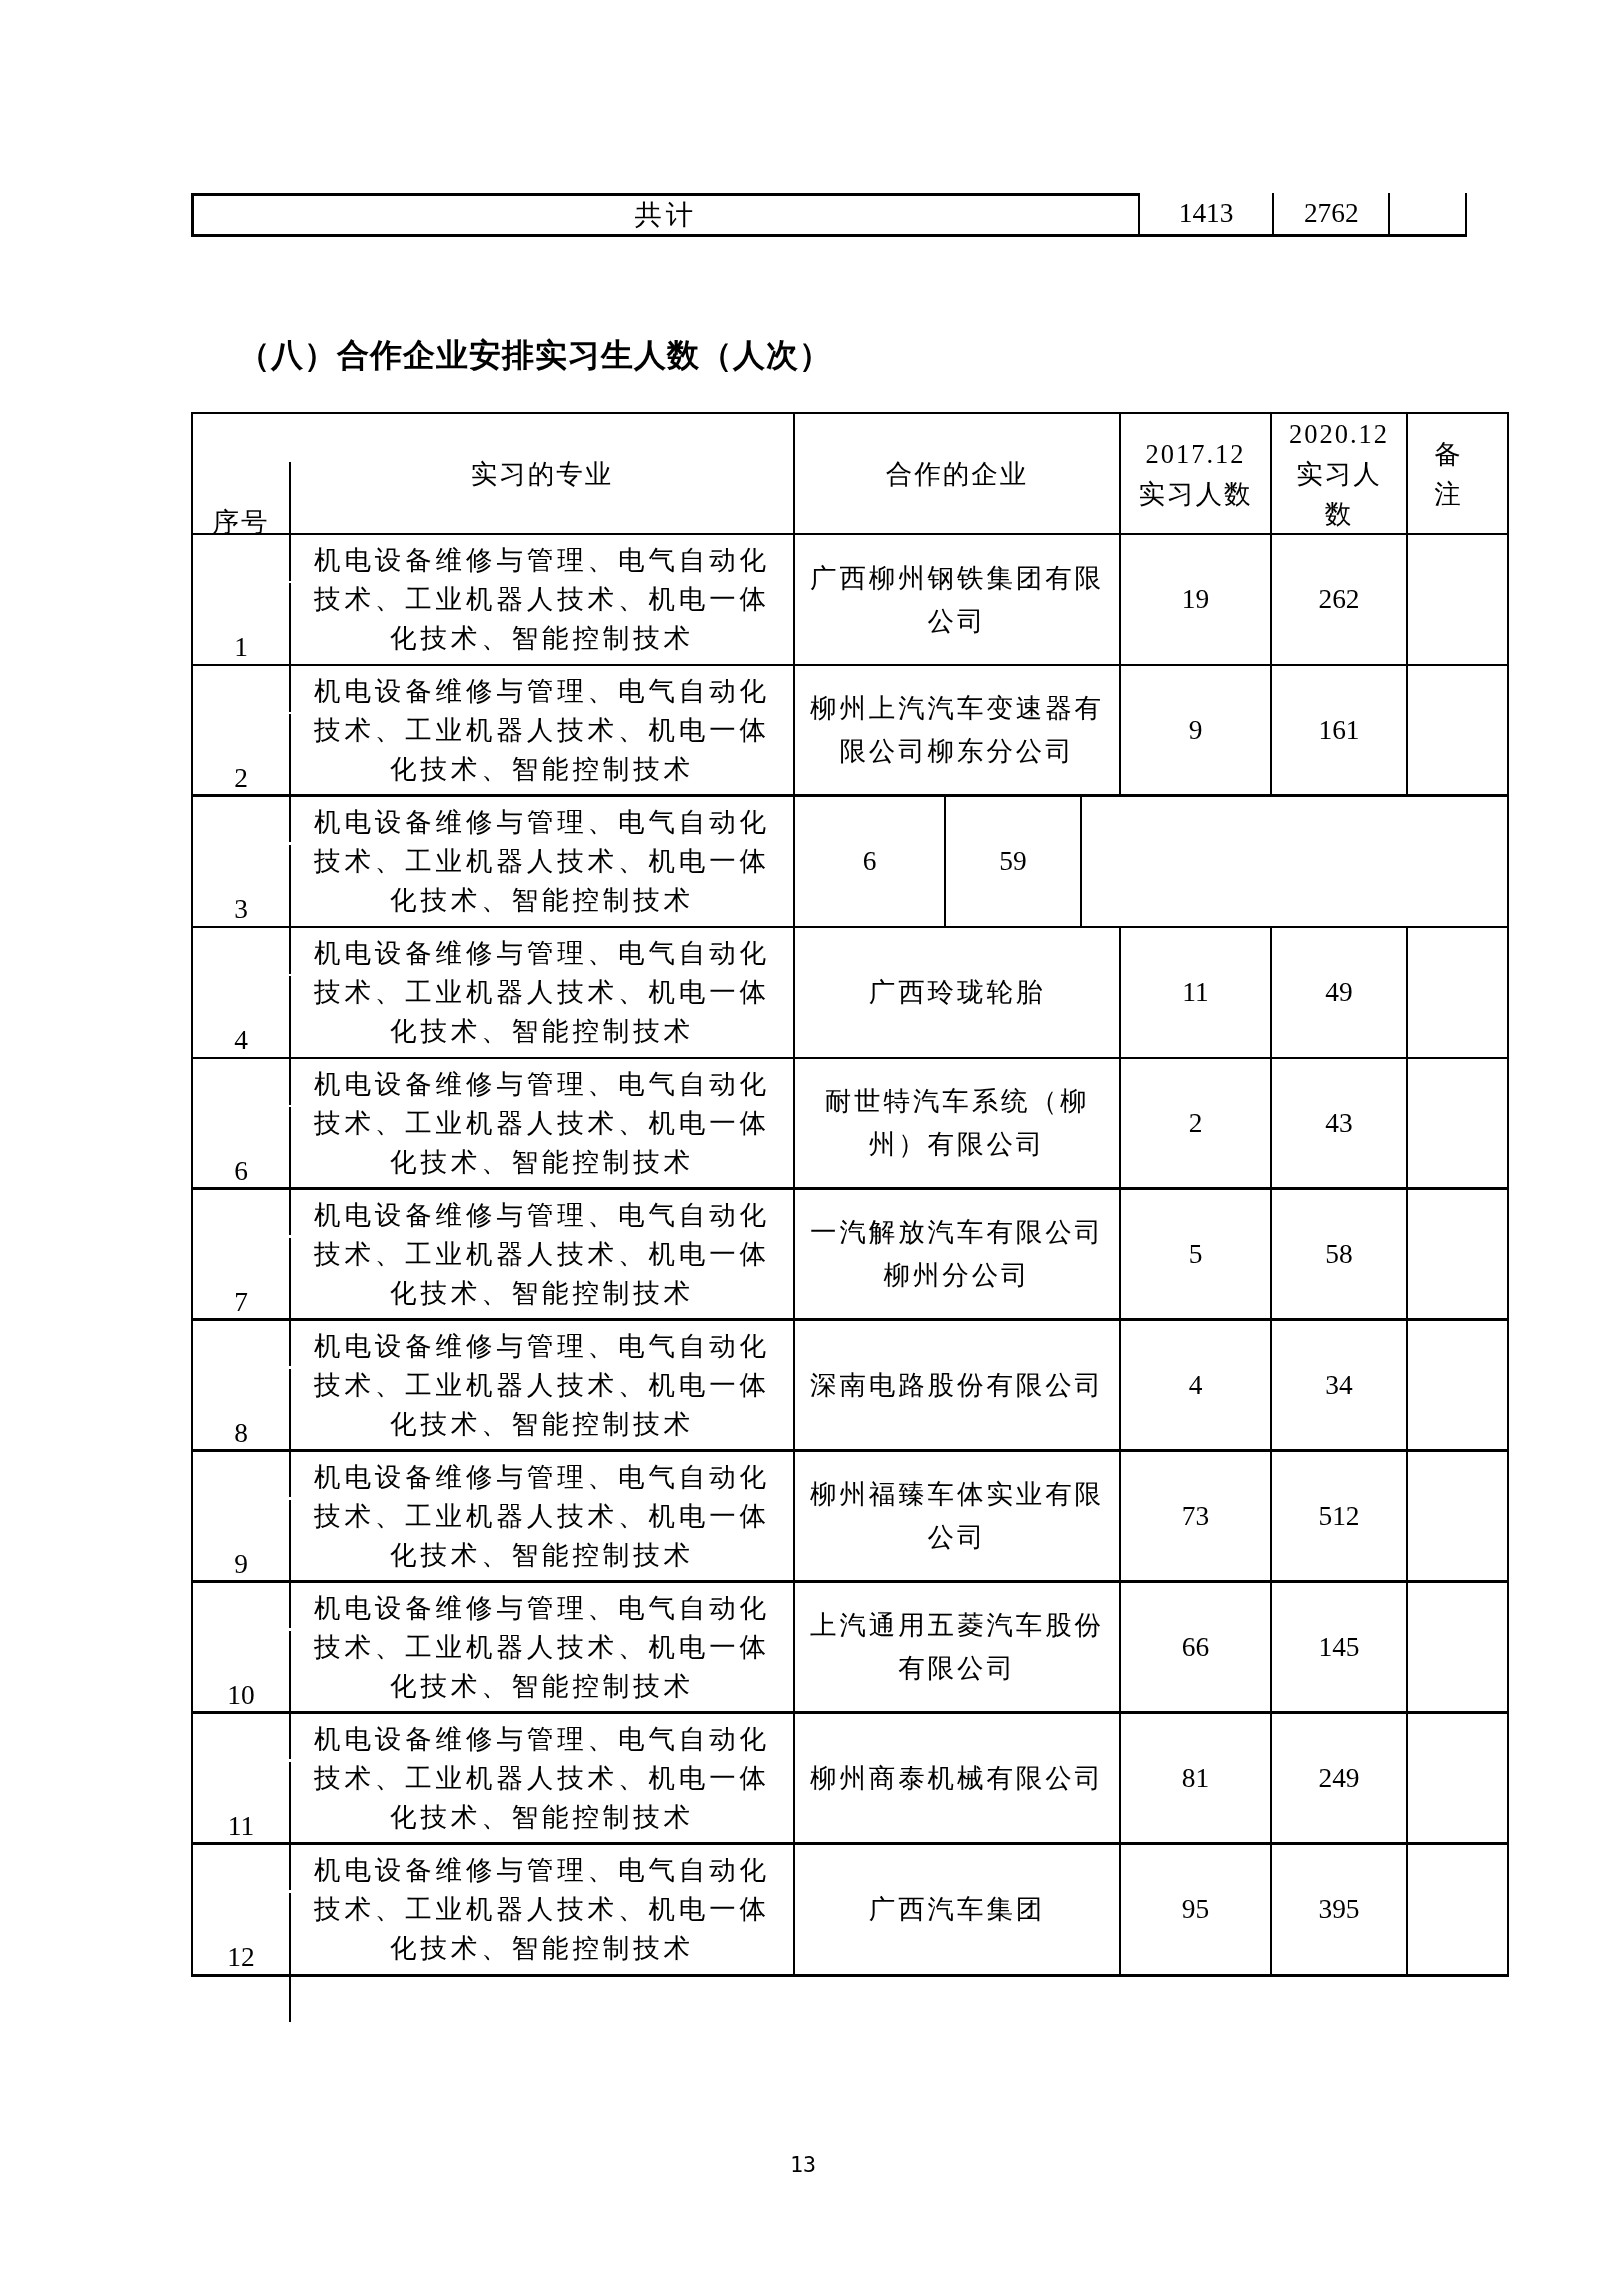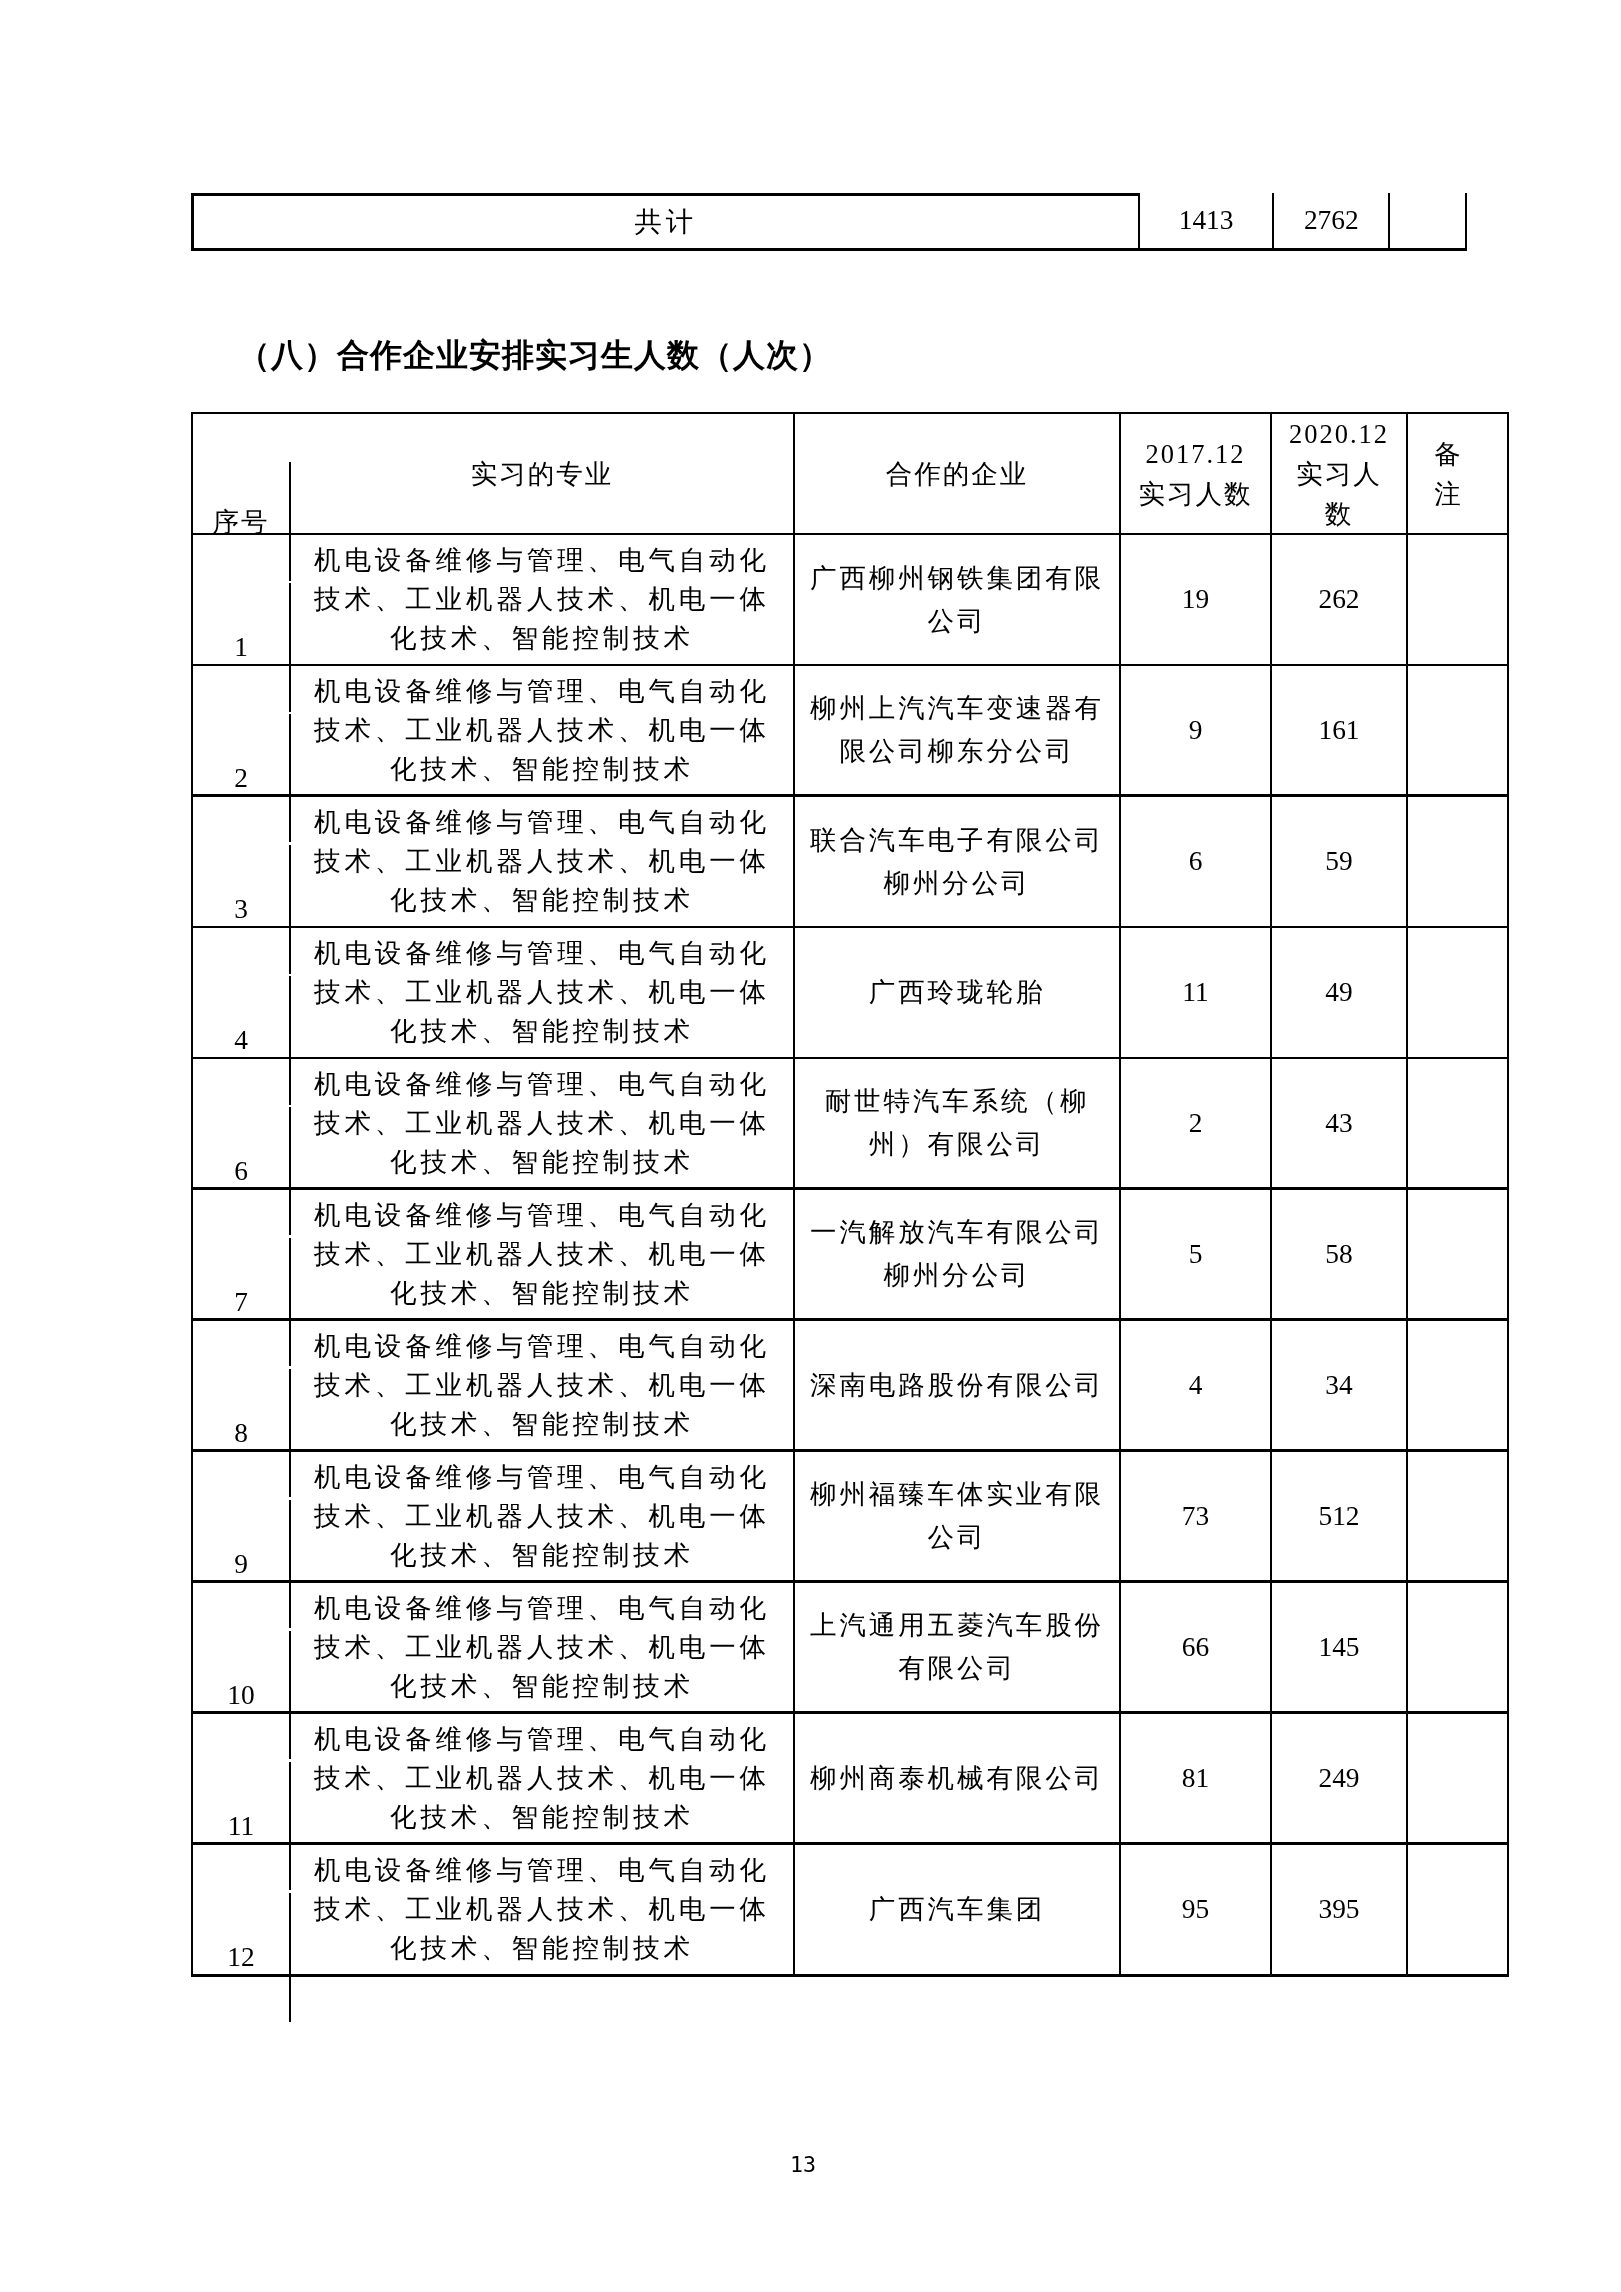--- a/index.html
+++ b/index.html
@@ -9,21 +9,21 @@
     width:1621px; height:2293px;
     background:#ffffff;
     color:#000;
     font-family:"Liberation Serif","DejaVu Serif",serif;
     overflow:hidden;
   }
 
   
   .top-table {
     position:absolute; left:191px; top:193px;
-    width:1276px; height:58px;
+    width:1276px; height:44px;
     display:flex;
     border-left:3.9px solid #000;
     border-bottom:3.9px solid #000;
   }
   .tt-cell {
     display:flex; align-items:center; justify-content:center;
     font-size:27.4px;
     border-right:2px solid #000;
     height:100%;
   }
@@ -131,21 +131,20 @@
     <div class="cell c-idx">2</div>
     <div class="cell c-major">机电设备维修与管理、电气自动化技术、工业机器人技术、机电一体化技术、智能控制技术</div>
     <div class="cell c-co">柳州上汽汽车变速器有限公司柳东分公司</div>
     <div class="cell c-2017">9</div>
     <div class="cell c-2020">161</div>
     <div class="cell c-note"></div>
   </div>
       <div class="trow">
     <div class="cell c-idx">3</div>
     <div class="cell c-major">机电设备维修与管理、电气自动化技术、工业机器人技术、机电一体化技术、智能控制技术</div>
-    <div class="cell c-co">联合汽车电子有限公司柳州分公司</div>
     <div class="cell c-2017">6</div>
     <div class="cell c-2020">59</div>
     <div class="cell c-note"></div>
   </div>
       <div class="trow">
     <div class="cell c-idx">4</div>
     <div class="cell c-major">机电设备维修与管理、电气自动化技术、工业机器人技术、机电一体化技术、智能控制技术</div>
     <div class="cell c-co">广西玲珑轮胎</div>
     <div class="cell c-2017">11</div>
     <div class="cell c-2020">49</div>

